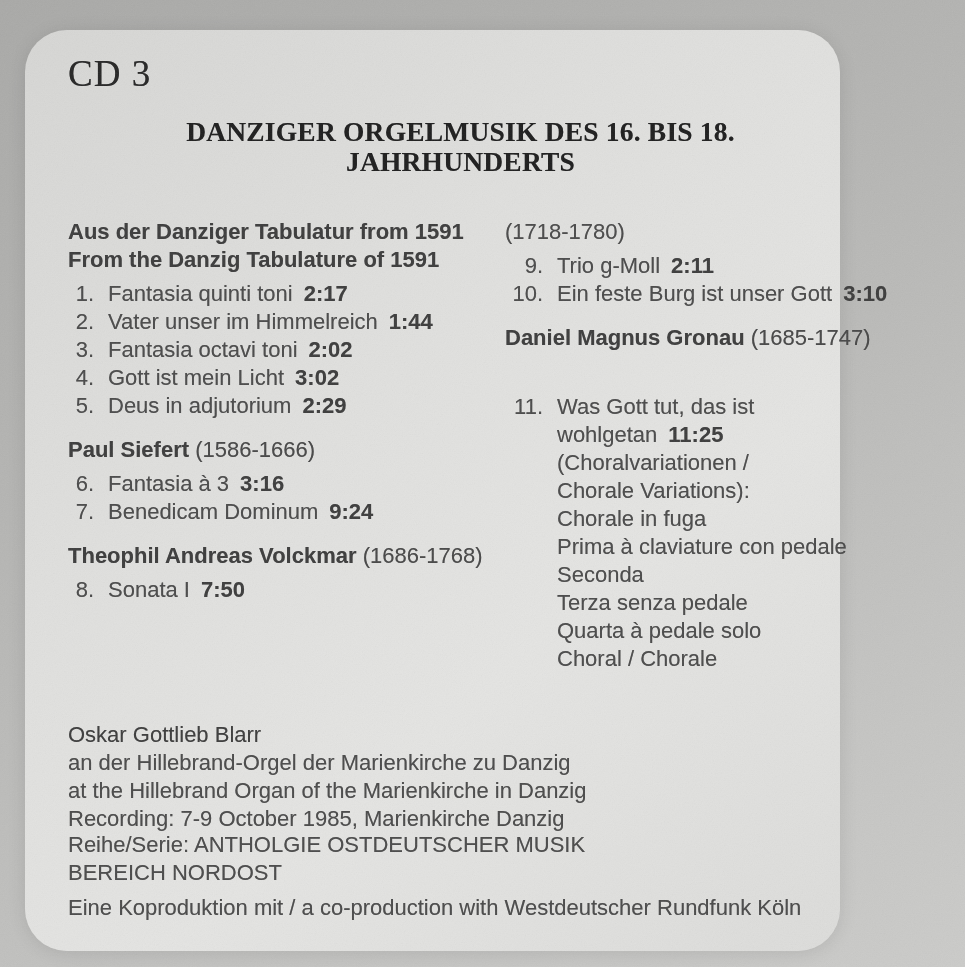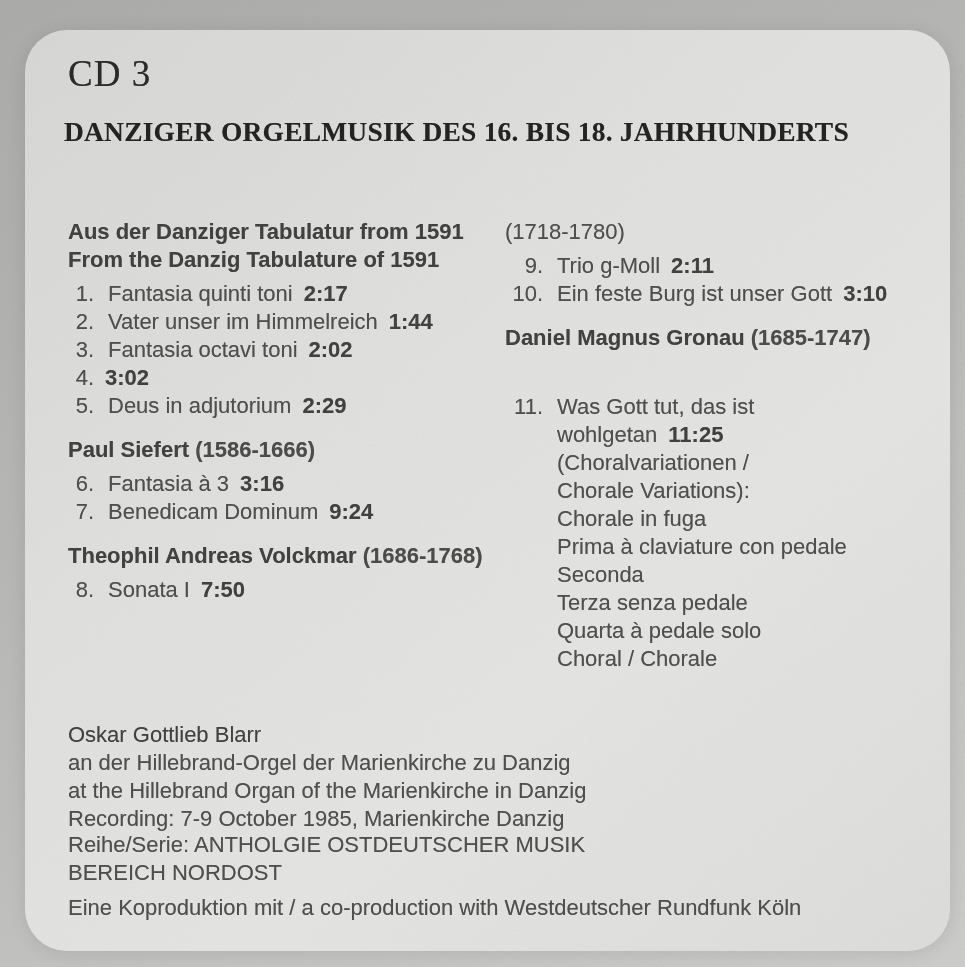--- a/index.html
+++ b/index.html
@@ -11,44 +11,45 @@
     height: 967px;
     position: relative;
     overflow: hidden;
     background: linear-gradient(155deg, #a9a9a7 0%, #b6b6b4 40%, #c3c3c1 75%, #cbcbc9 100%);
     font-family: "Liberation Sans", "DejaVu Sans", sans-serif;
   }
   .card {
     position: absolute;
     left: 25px;
     top: 30px;
-    width: 925px;
+    width: 815px;
     height: 921px;
     border-radius: 42px;
     background: linear-gradient(140deg, #d6d6d4 0%, #dfdfdd 35%, #e4e4e2 65%, #dcdcda 100%);
     box-shadow: 0 2px 18px rgba(0,0,0,0.10);
   }
   .disc-label {
     position: absolute;
     left: 43px;
     top: 22px;
     font-family: "Liberation Serif", "DejaVu Serif", serif;
     font-size: 37px;
     letter-spacing: 1px;
     color: #252525;
     text-shadow: 0 0 0.6px rgba(0,0,0,0.45);
   }
   .titles {
     position: absolute;
-    left: 39px;
+    left: 56px;
     top: 87px;
     font-family: "Liberation Serif", "DejaVu Serif", serif;
     font-weight: bold;
     color: #1d1d1d;
     text-shadow: 0 0 0.6px rgba(0,0,0,0.4);
+    text-align: center;
   }
   .title-de {
     font-size: 27.5px;
     line-height: 30px;
     letter-spacing: 0.2px;
   }
   .title-en {
     font-size: 27.5px;
     line-height: 30px;
     letter-spacing: 0.2px;
@@ -65,21 +66,21 @@
     color: #4a4a4a;
     text-shadow: 0 0 0.5px rgba(0,0,0,0.3);
   }
   .col-left { width: 437px; flex: none; }
   .col-right { flex: 1; }
   .sec-heading {
     font-weight: bold;
     color: #3c3c3c;
   }
   .sec-heading .dates {
-    font-weight: bold;
+    font-weight: normal;
     color: #474747;
   }
   .section { margin-top: 16px; }
   .tracks { margin-top: 6px; }
   .track { display: flex; align-items: baseline; }
   .tno { flex: none; text-align: right; color: #4a4a4a; }
   .col-left .tno { width: 26px; }
   .col-right .tno { width: 38px; }
   .ttl { margin-left: 14px; white-space: nowrap; }
   .ttime {
@@ -144,20 +145,21 @@
             <span class="ttl">Vater unser im Himmelreich</span>
             <span class="ttime">1:44</span>
           </div>
           <div class="track">
             <span class="tno">3.</span>
             <span class="ttl">Fantasia octavi toni</span>
             <span class="ttime">2:02</span>
           </div>
           <div class="track">
             <span class="tno">4.</span>
+            <span class="ttl">Gott ist mein Licht</span>
             <span class="ttime">3:02</span>
           </div>
           <div class="track">
             <span class="tno">5.</span>
             <span class="ttl">Deus in adjutorium</span>
             <span class="ttime">2:29</span>
           </div>
         </div>
       </div>
 

